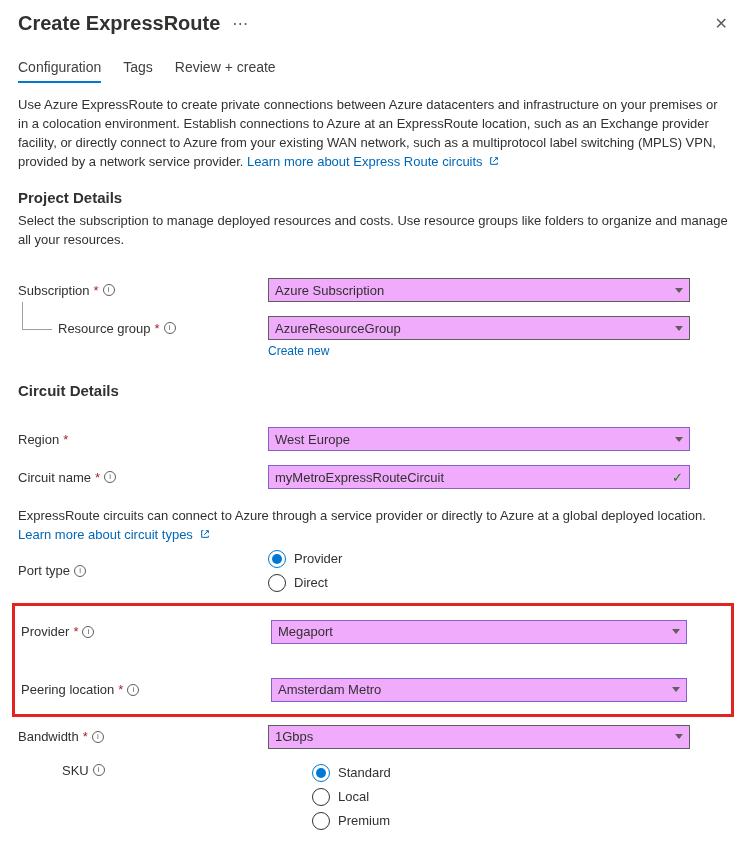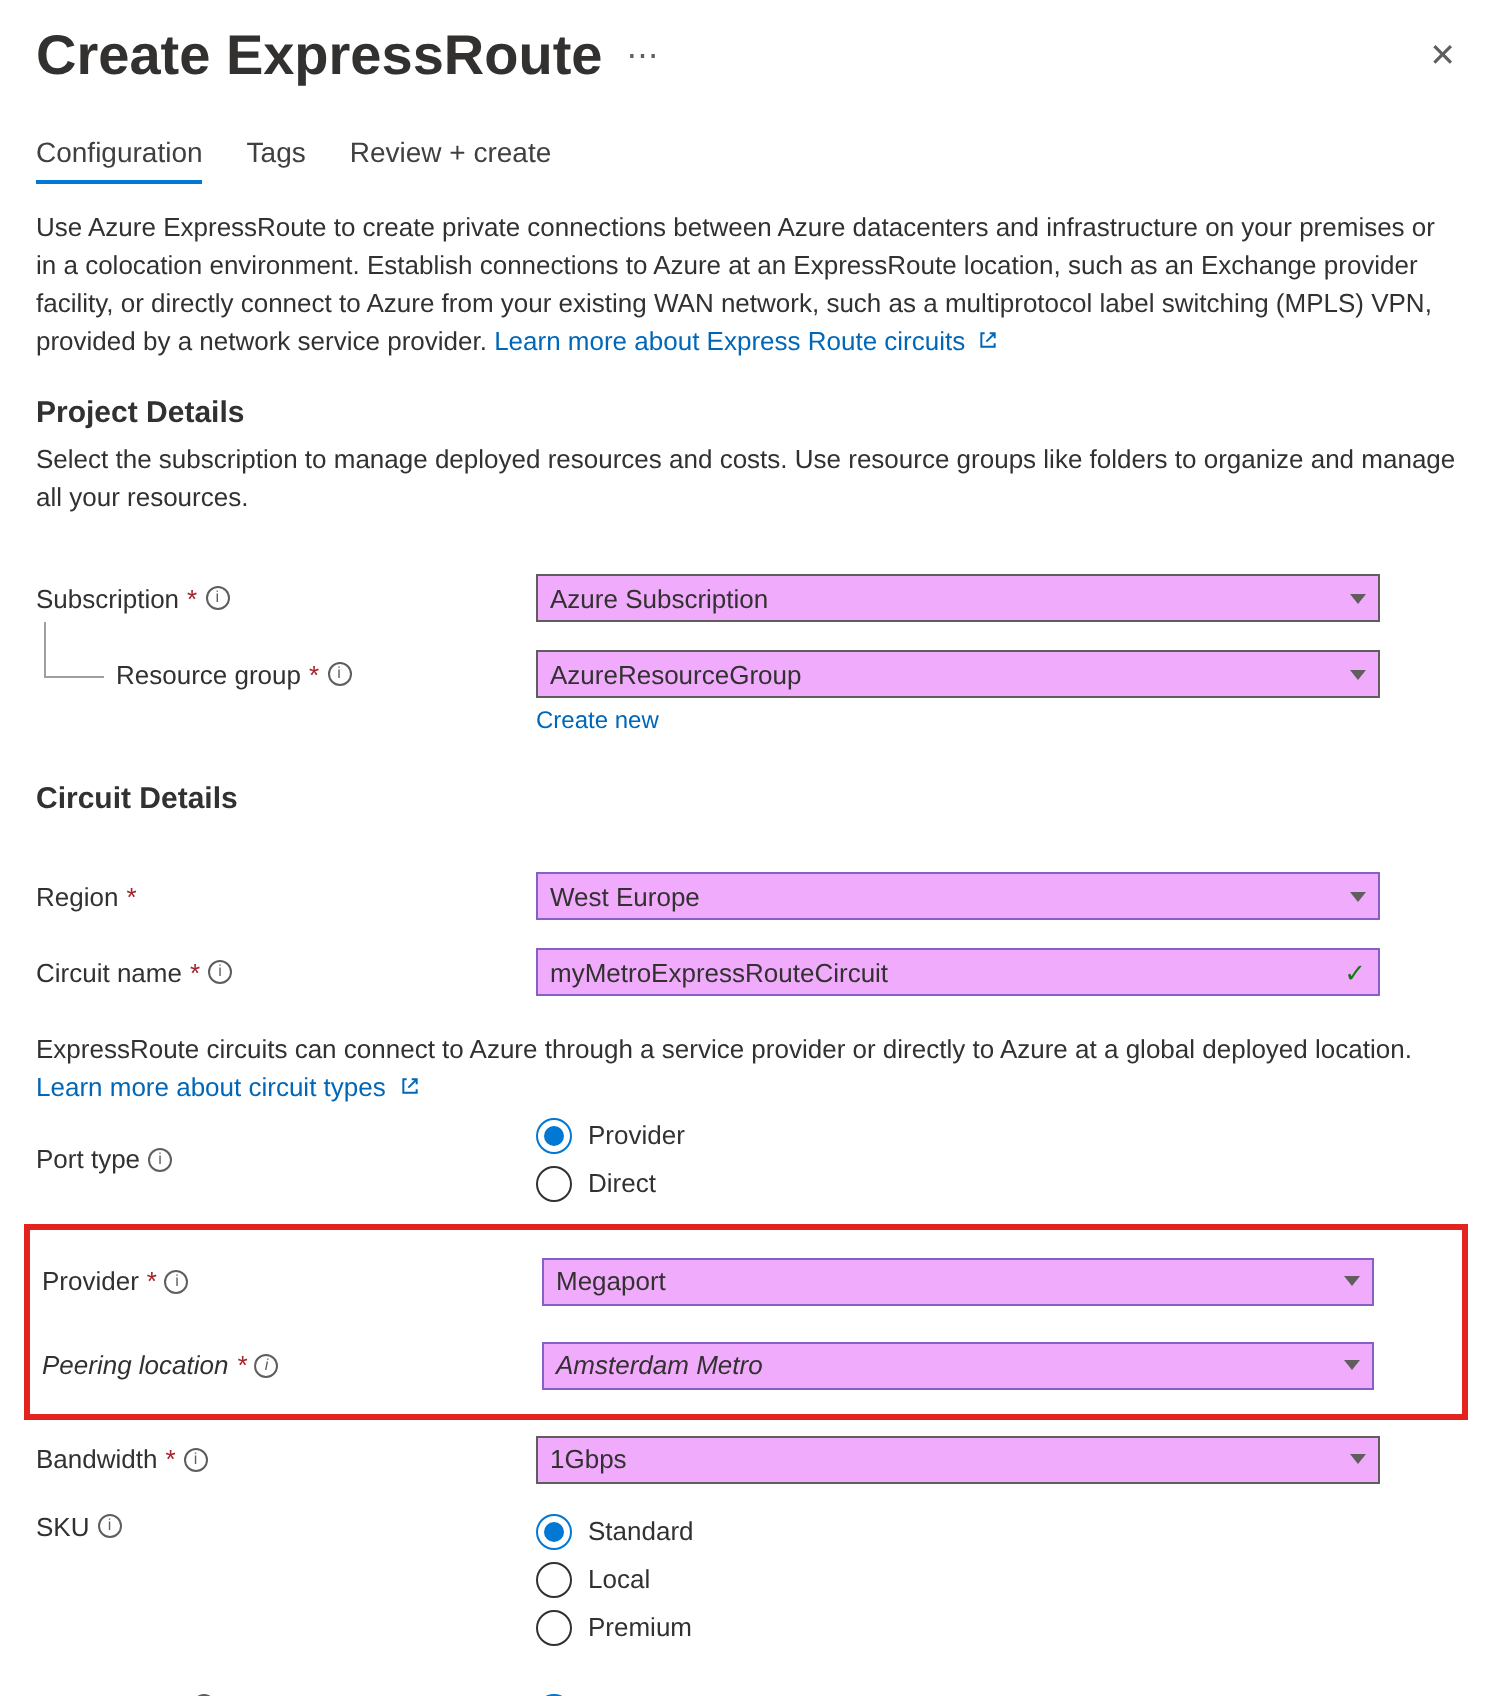--- a/index.html
+++ b/index.html
@@ -1,19 +1,19 @@
 <!DOCTYPE html>
 <html><head>
 <meta charset="utf-8">
 <style>
   * { box-sizing: border-box; }
   body { margin: 0; font-family: "Segoe UI", Arial, sans-serif; font-size: 13px; color: #323130; background: #fff; width: 746px; }
   .page { padding: 12px 18px 8px 18px; }
   .header-row { display: flex; align-items: center; }
-  .title { font-size: 28px; font-weight: 600; margin-right: 12px; }
+  .title { font-size: 20px; font-weight: 600; margin-right: 12px; }
   .ellipsis { color: #605e5c; font-size: 16px; }
   .close { margin-left: auto; font-size: 16px; color: #605e5c; cursor: pointer; }
   .tabs { display: flex; gap: 22px; margin-top: 24px; border-bottom: 1px solid transparent; }
   .tab { padding-bottom: 6px; font-size: 14px; color: #404040; cursor: pointer; }
   .tab.active { border-bottom: 2px solid #0078d4; font-weight: 400; }
   .intro { margin-top: 12px; line-height: 1.45; color: #323130; }
   .link { color: #0067b8; text-decoration: none; cursor: pointer; }
   .ext-icon { width: 10px; height: 10px; margin-left: 3px; vertical-align: baseline; display: inline-block; }
   .section-h { font-weight: 600; margin-top: 18px; margin-bottom: 6px; font-size: 15px; }
   .desc { color: #323130; line-height: 1.45; }
@@ -164,21 +164,21 @@
           <span class="req">*</span> 
           <span class="info-icon">i</span>
         </div>
       <div class="control">
         <div class="select purple">
             <span>Megaport</span>
             <span class="chev-down"></span>
           </div>
       </div>
     </div>
-    <div class="row" style="margin-top:14px;font-style:italic;">
+    <div class="row" style="margin-top:30px;">
       <div class="label">
           <span>Peering location</span> 
           <span class="req">*</span> 
           <span class="info-icon">i</span>
         </div>
       <div class="control">
         <div class="select purple">
             <span>Amsterdam Metro</span>
             <span class="chev-down"></span>
           </div>
@@ -193,21 +193,21 @@
         <span class="info-icon">i</span>
       </div>
     <div class="control">
       <div class="select">
           <span>1Gbps</span>
           <span class="chev-down"></span>
         </div>
     </div>
   </div>
 
-  <div class="row" style="align-items:flex-start;margin-top:10px;">
+  <div class="row" style="align-items:flex-start;margin-top:10px;margin-left:44px;">
     <div class="label" style="padding-top:2px;">
         <span>SKU</span> 
         <span class="info-icon">i</span>
       </div>
     <div class="control">
       <div class="radio-row">
           <span class="radio sel"></span>
           <span>Standard</span>
         </div>
       <div class="radio-row">

